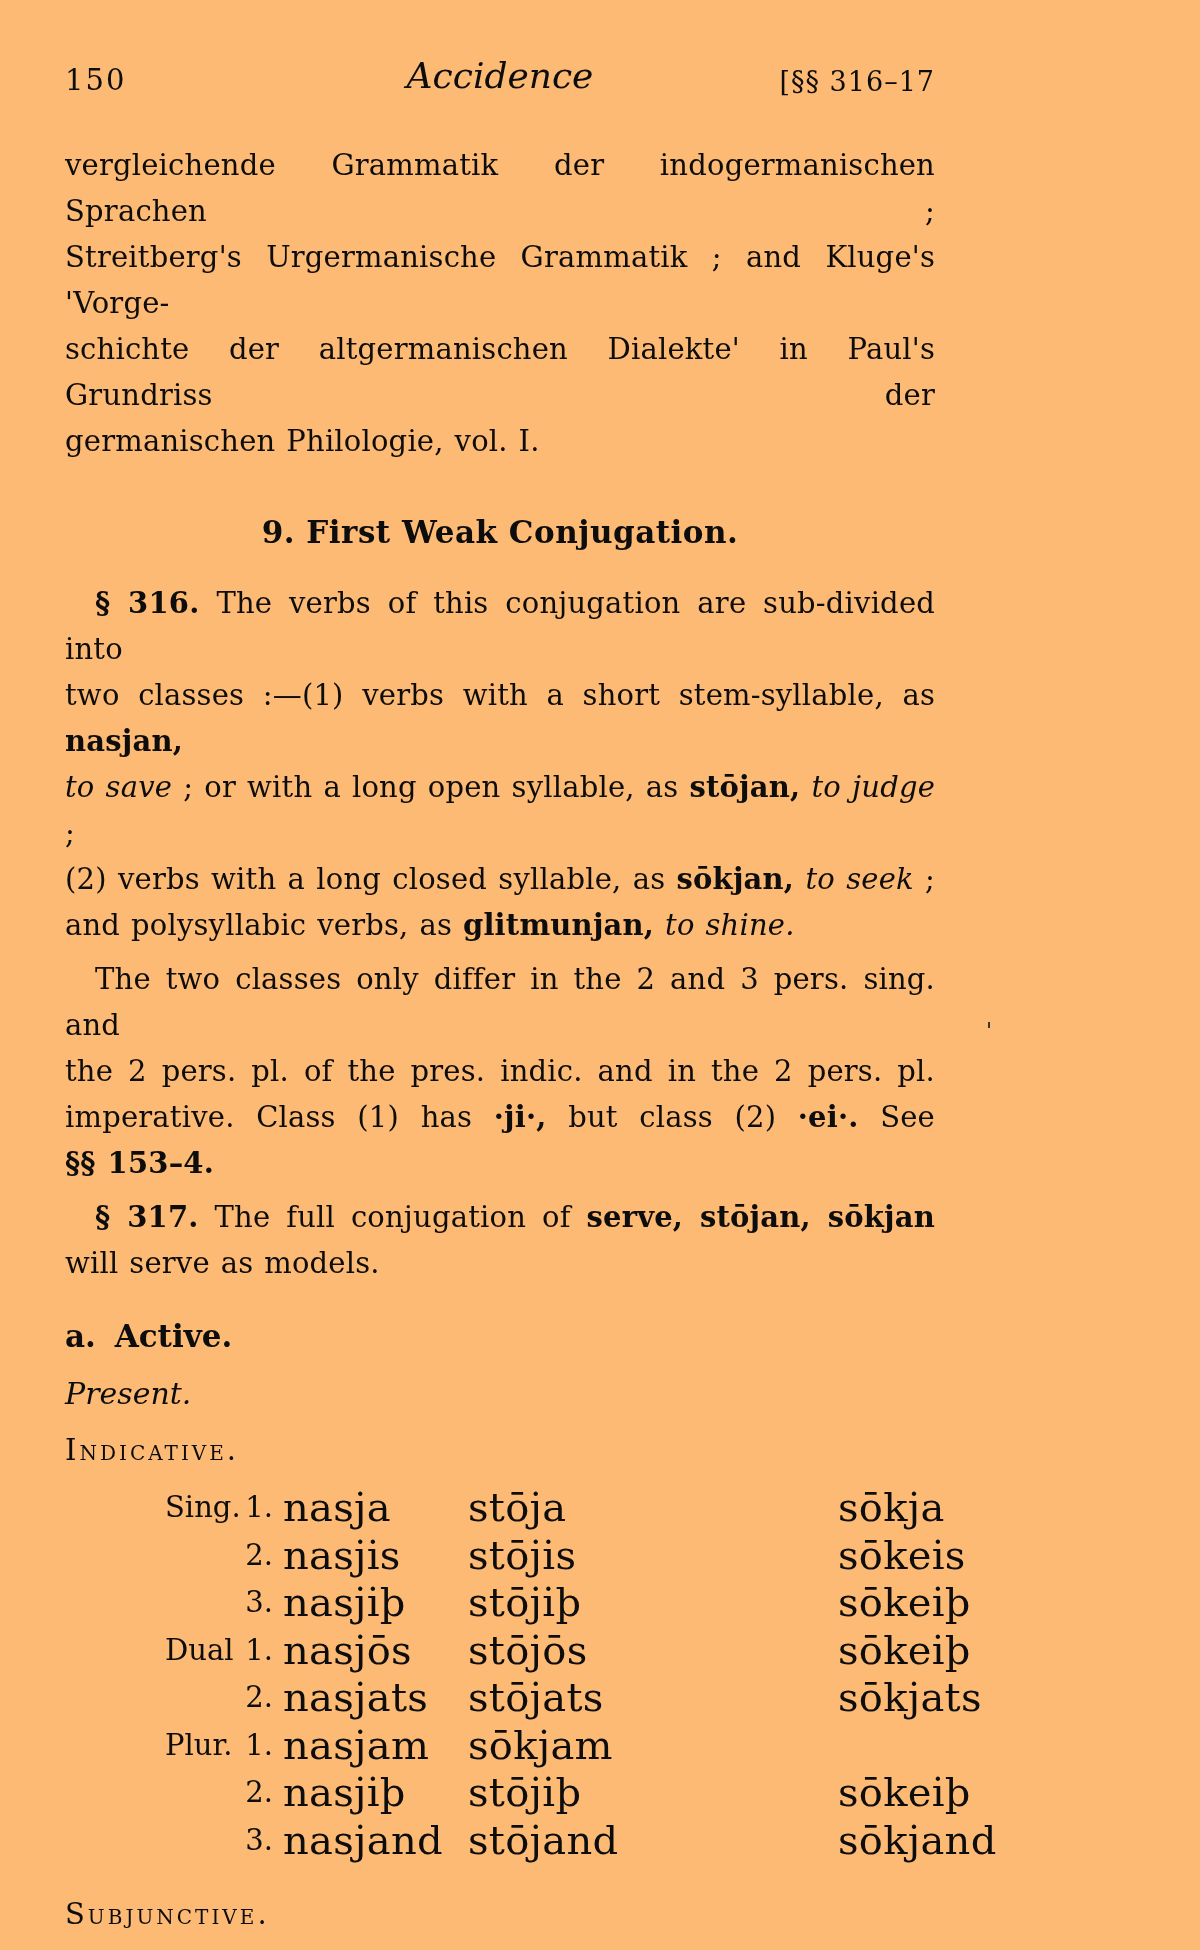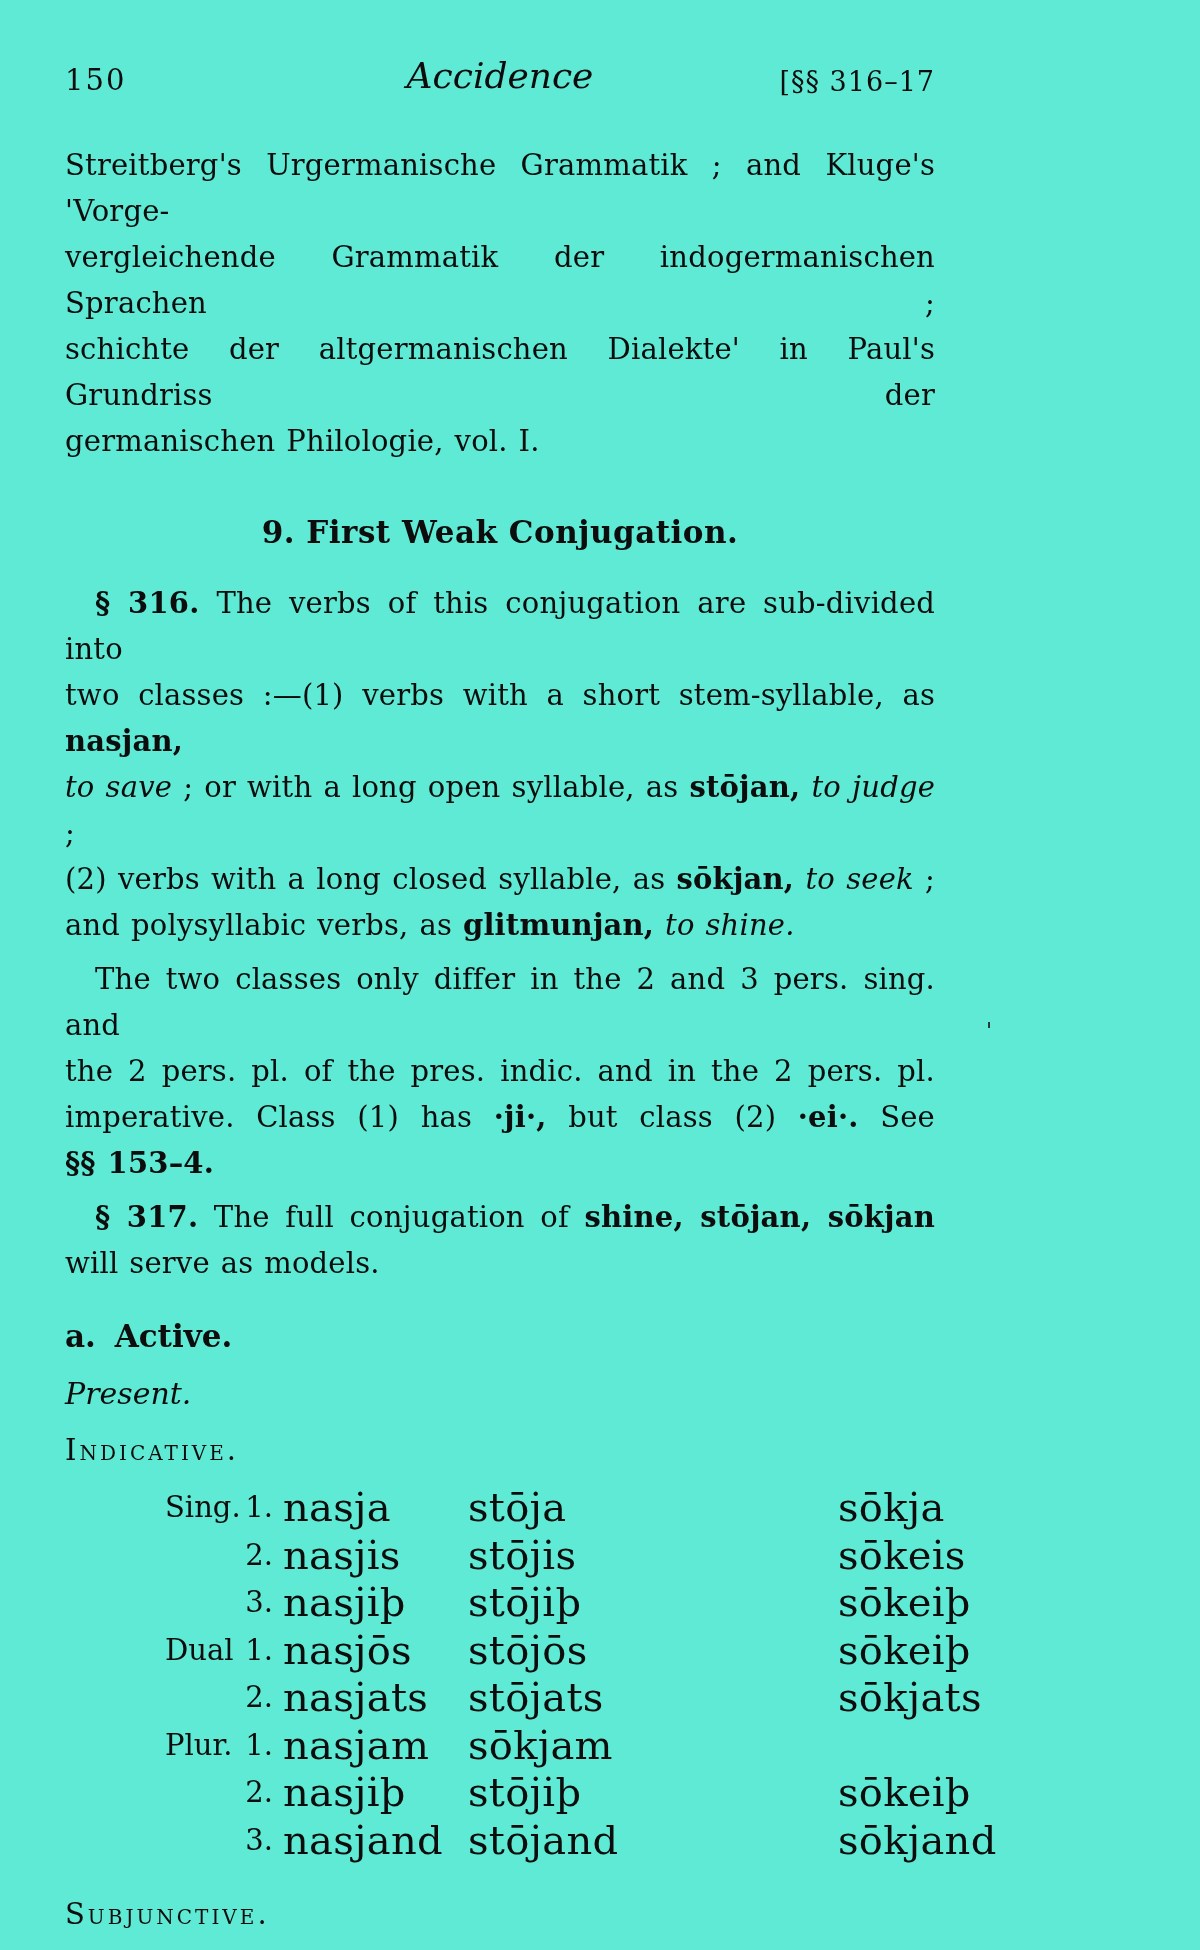--- a/index.html
+++ b/index.html
@@ -1,21 +1,21 @@
 <!DOCTYPE html>
 <html><head>
 <meta charset="utf-8">
 <style>
   html,body{margin:0;padding:0;background:#ffffff;}
   .page{
     position:relative;
     width:1200px;height:1950px;
     box-sizing:border-box;
     padding:58px 265px 0 65px;
-    background:#5eead4;
+    background:#fdba74;
     color:#0d0d0d;
     font-family:"DejaVu Serif", serif;
     overflow:hidden;
   }
   
   .pg-header{position:relative;height:44px;line-height:44px;font-size:29px;}
   .pg-num{position:absolute;left:0;top:0;letter-spacing:2px;}
   .run-title{position:absolute;left:50%;transform:translateX(-50%);top:-4px;font-style:italic;font-size:36px;}
   .sec-range{position:absolute;right:0;top:2px;font-size:27px;letter-spacing:1px;}
   
@@ -62,22 +62,22 @@
 
 <div class="page">
 
   <div class="pg-header">
     <span class="pg-num">150</span>
     <span class="run-title">Accidence</span>
     <span class="sec-range">[§§ 316–17</span>
   </div>
 
   <div class="para p-intro">
+      <div class="tline"><span class="r-n">vergleichende Grammatik der indogermanischen Sprachen ;</span></div>
       <div class="tline"><span class="r-n">Streitberg's Urgermanische Grammatik ; and Kluge's 'Vorge-</span></div>
-      <div class="tline"><span class="r-n">vergleichende Grammatik der indogermanischen Sprachen ;</span></div>
       <div class="tline"><span class="r-n">schichte der altgermanischen Dialekte' in Paul's Grundriss der</span></div>
       <div class="tline last"><span class="r-n">germanischen Philologie, vol. I.</span></div>
     </div>
 
   <div class="sec-heading">9. First Weak Conjugation.</div>
 
   <div class="para p-316">
       <div class="tline ind"><span class="r-b">§ 316.</span><span class="r-n"> The verbs of this conjugation are sub-divided into</span></div>
       <div class="tline"><span class="r-n">two classes :—(1) verbs with a short stem-syllable, as </span><span class="r-b">nasjan,</span></div>
       <div class="tline"><span class="r-i">to save</span><span class="r-n"> ; or with a long open syllable, as </span><span class="r-b">stōjan,</span><span class="r-n"> </span><span class="r-i">to judge</span><span class="r-n"> ;</span></div>
@@ -86,21 +86,21 @@
     </div>
 
   <div class="para p-classes">
       <div class="tline ind"><span class="r-n">The two classes only differ in the 2 and 3 pers. sing. and</span></div>
       <div class="tline"><span class="r-n">the 2 pers. pl. of the pres. indic. and in the 2 pers. pl.</span></div>
       <div class="tline"><span class="r-n">imperative. Class (1) has </span><span class="r-b">·ji·,</span><span class="r-n"> but class (2) </span><span class="r-b">·ei·.</span><span class="r-n"> See</span></div>
       <div class="tline last"><span class="r-b">§§ 153–4.</span></div>
     </div>
 
   <div class="para p-317">
-      <div class="tline ind"><span class="r-b">§ 317.</span><span class="r-n"> The full conjugation of </span><span class="r-b">shine, stōjan, sōkjan</span></div>
+      <div class="tline ind"><span class="r-b">§ 317.</span><span class="r-n"> The full conjugation of </span><span class="r-b">serve, stōjan, sōkjan</span></div>
       <div class="tline last"><span class="r-n">will serve as models.</span></div>
     </div>
 
   <div class="center active-heading">a. Active.</div>
   <div class="center tense-heading">Present.</div>
   <div class="center mood-heading">Indicative.</div>
 
   <div class="conj-table">
       <div class="conj-row">
         <span class="c-label">Sing.</span>

